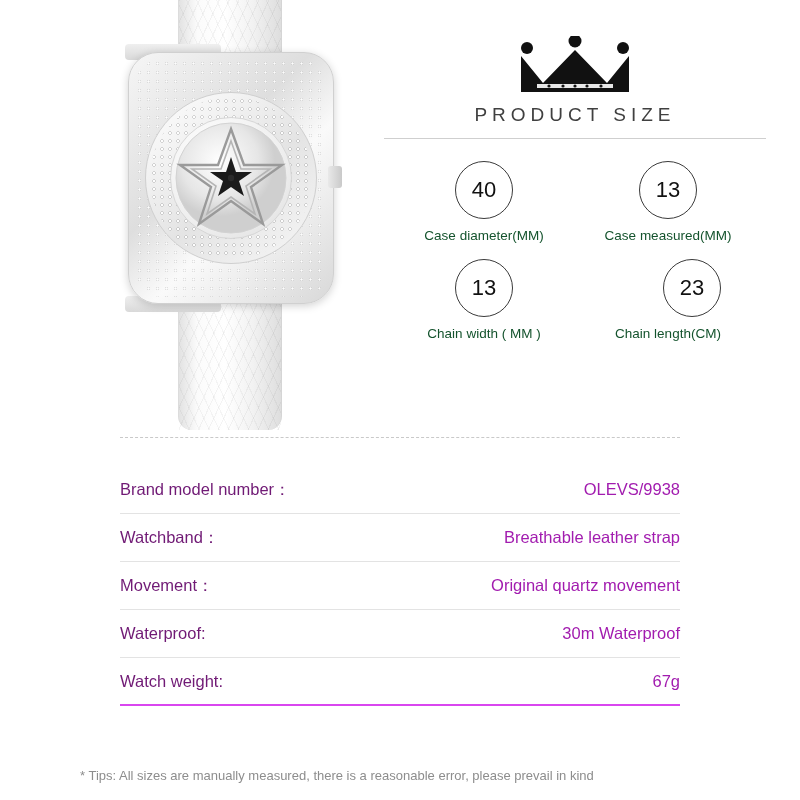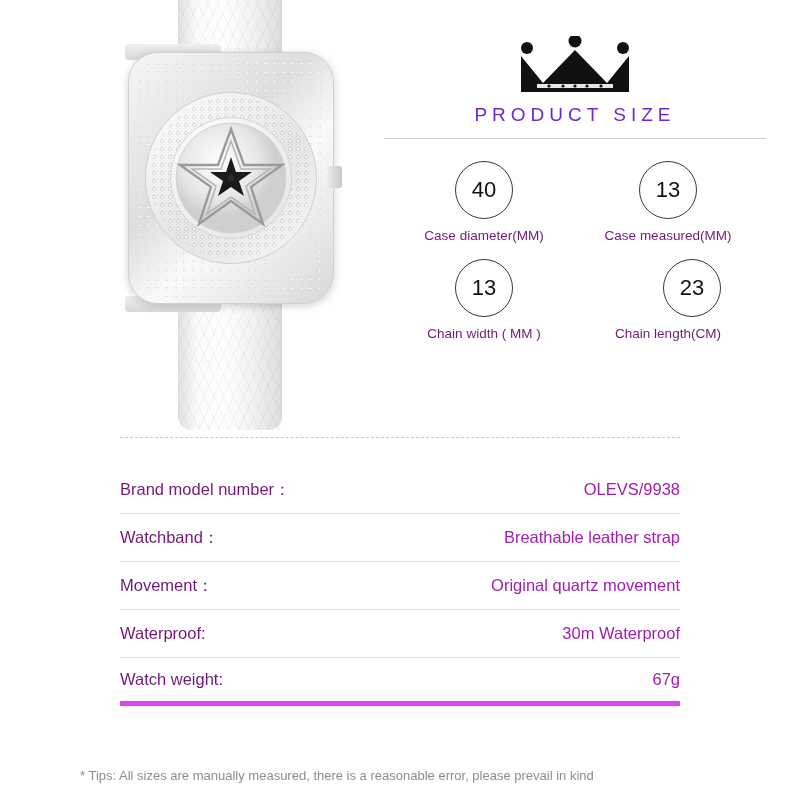--- a/index.html
+++ b/index.html
@@ -92,21 +92,21 @@
   .size-panel {
     position: absolute;
     left: 380px; top: 36px;
     width: 390px;
   }
   .crown-icon { display:block; margin: 0 auto 6px auto; }
   .ps-title {
     text-align: center;
     font-size: 19px;
     letter-spacing: 5px;
-    color: #6d28d9;
+    color: #404040;
     padding-bottom: 12px;
   }
   .ps-rule {
     height: 1px;
     background: #cfcfcf;
     margin: 0 4px 22px 4px;
   }
   .spec-grid {
     display: grid;
     grid-template-columns: 1fr 1fr;
@@ -119,21 +119,21 @@
     width: 58px; height: 58px;
     border: 1.6px solid #3a3a3a;
     border-radius: 50%;
     display: flex; align-items: center; justify-content: center;
     font-size: 22px;
     color: #111;
   }
   .spec-label {
     margin-top: 9px;
     font-size: 13.5px;
-    color: #701a75;
+    color: #14532d;
     white-space: nowrap;
   }
   .spec-cell.c0 { transform: translateX(8px); }
   .spec-cell.c1 { transform: translateX(-6px); }
   .spec-cell.c2 { transform: translateX(8px); }
   .spec-cell.c3 { transform: translateX(-6px); align-items: flex-end; }
 
   
   .dashed {
     position: absolute;
@@ -150,21 +150,21 @@
   }
   .row {
     display: flex;
     align-items: center;
     justify-content: space-between;
     height: 48px;
     border-bottom: 1px solid #e3e3e3;
     font-size: 16.5px;
     color: #2b2b2b;
   }
-  .row:last-child { border-bottom: 5px solid #d946ef; }
+  .row:last-child { border-bottom: 2px solid #d946ef; }
   .row .k { color: #701a75; }
   .row .v { color: #a21caf; }
 
   .tips {
     position: absolute;
     left: 80px; top: 768px;
     width: 640px;
     font-size: 13px;
     color: #8d8d8d;
   }

